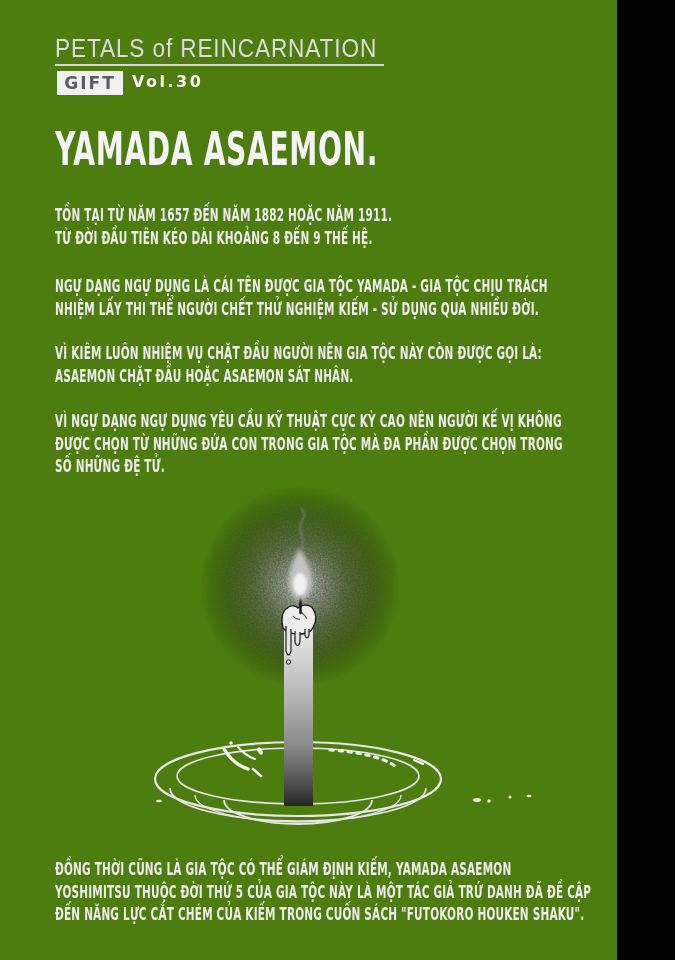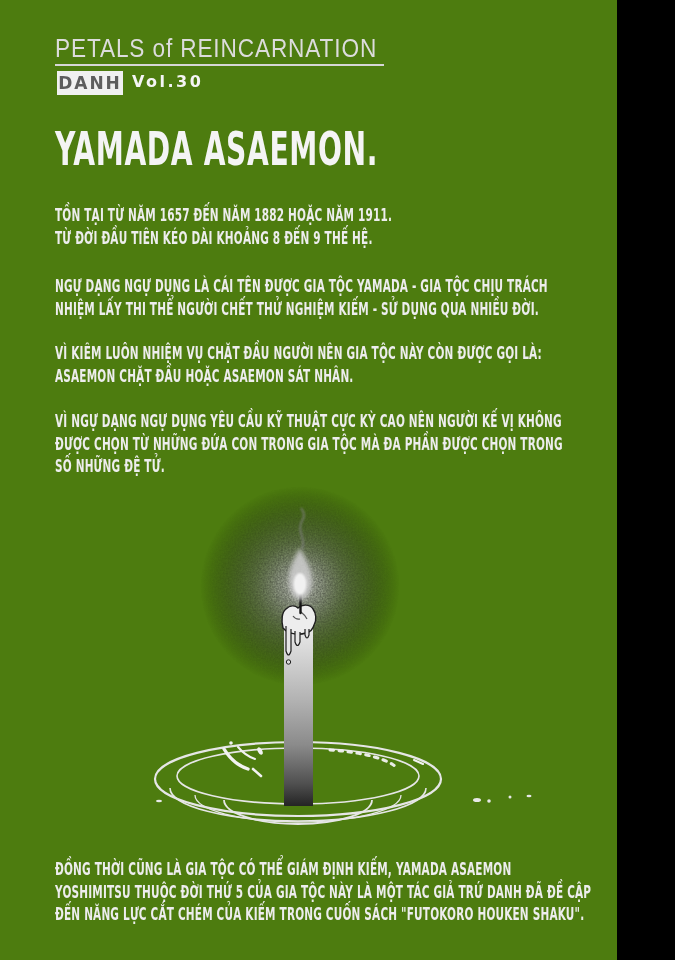--- a/index.html
+++ b/index.html
@@ -42,21 +42,21 @@
   svg.candle{position:absolute;left:0;top:480px;}
 </style>
 </head>
 <body>
 
 <div id="page">
 
   <p class="series">PETALS of REINCARNATION</p>
   <div class="rule"></div>
   <div class="giftbox">
-    <span>DANH</span>
+    <span>GIFT</span>
   </div>
   <div class="vol">Vol.30</div>
 
   <h1 class="title">YAMADA ASAEMON.</h1>
 
   <div class="para" id="p1">
     <div>TỒN TẠI TỪ NĂM 1657 ĐẾN NĂM 1882 HOẶC NĂM 1911.</div>
     <div>TỪ ĐỜI ĐẦU TIÊN KÉO DÀI KHOẢNG 8 ĐẾN 9 THẾ HỆ.</div>
   </div>
 

